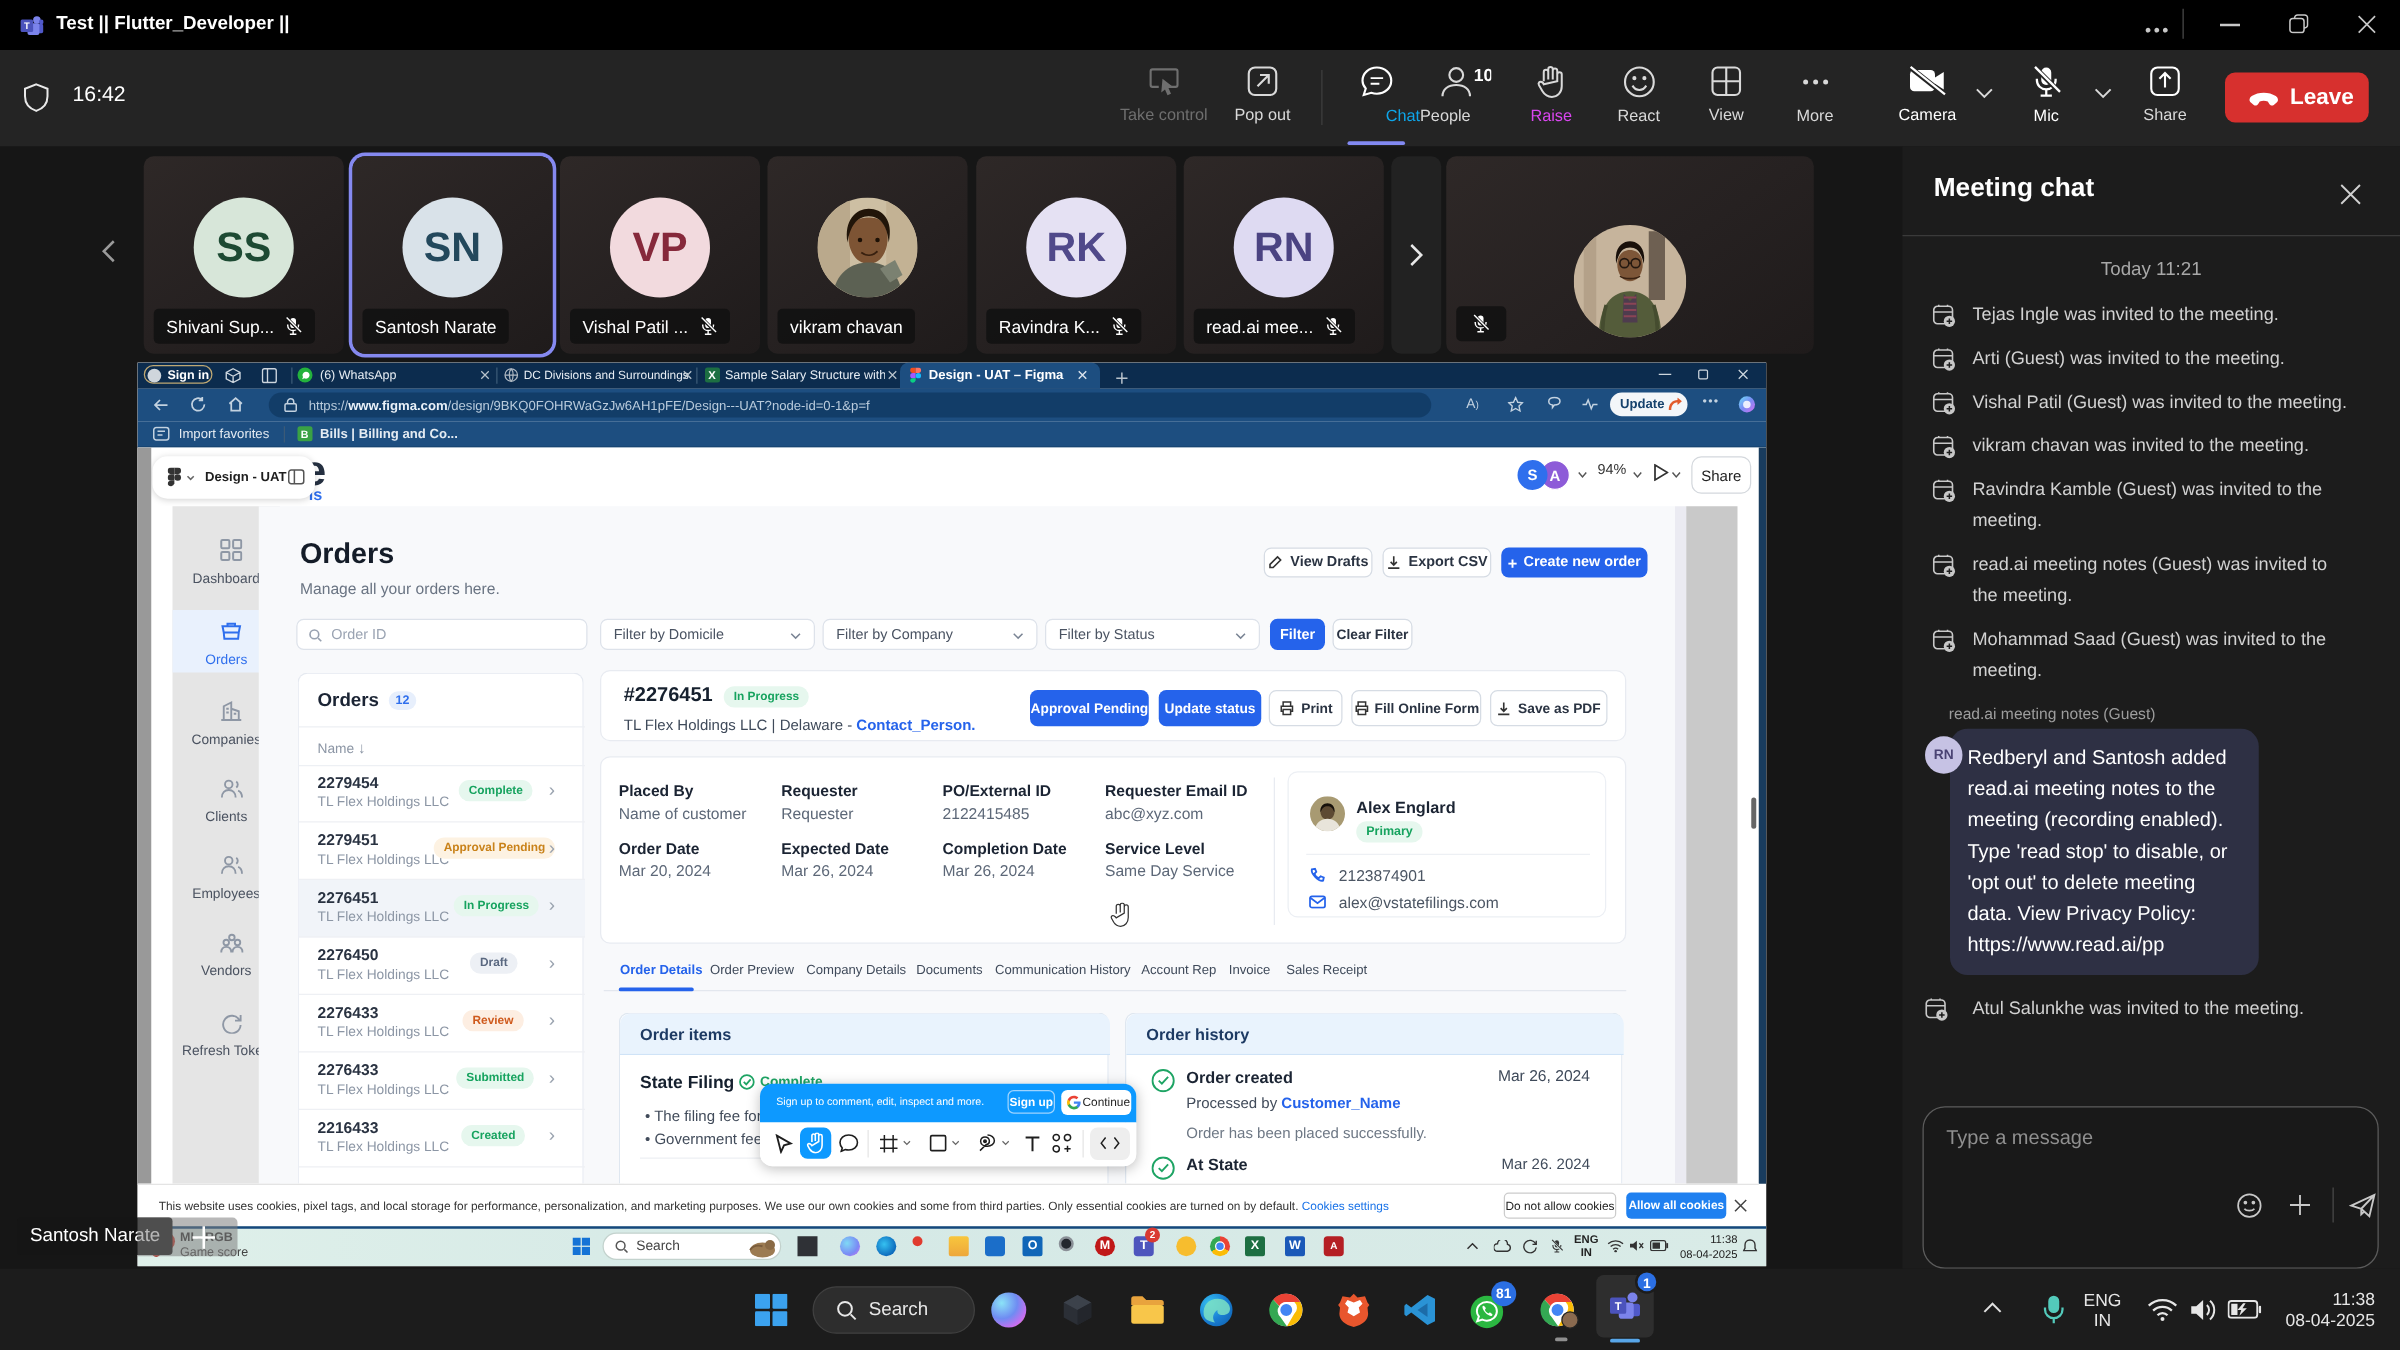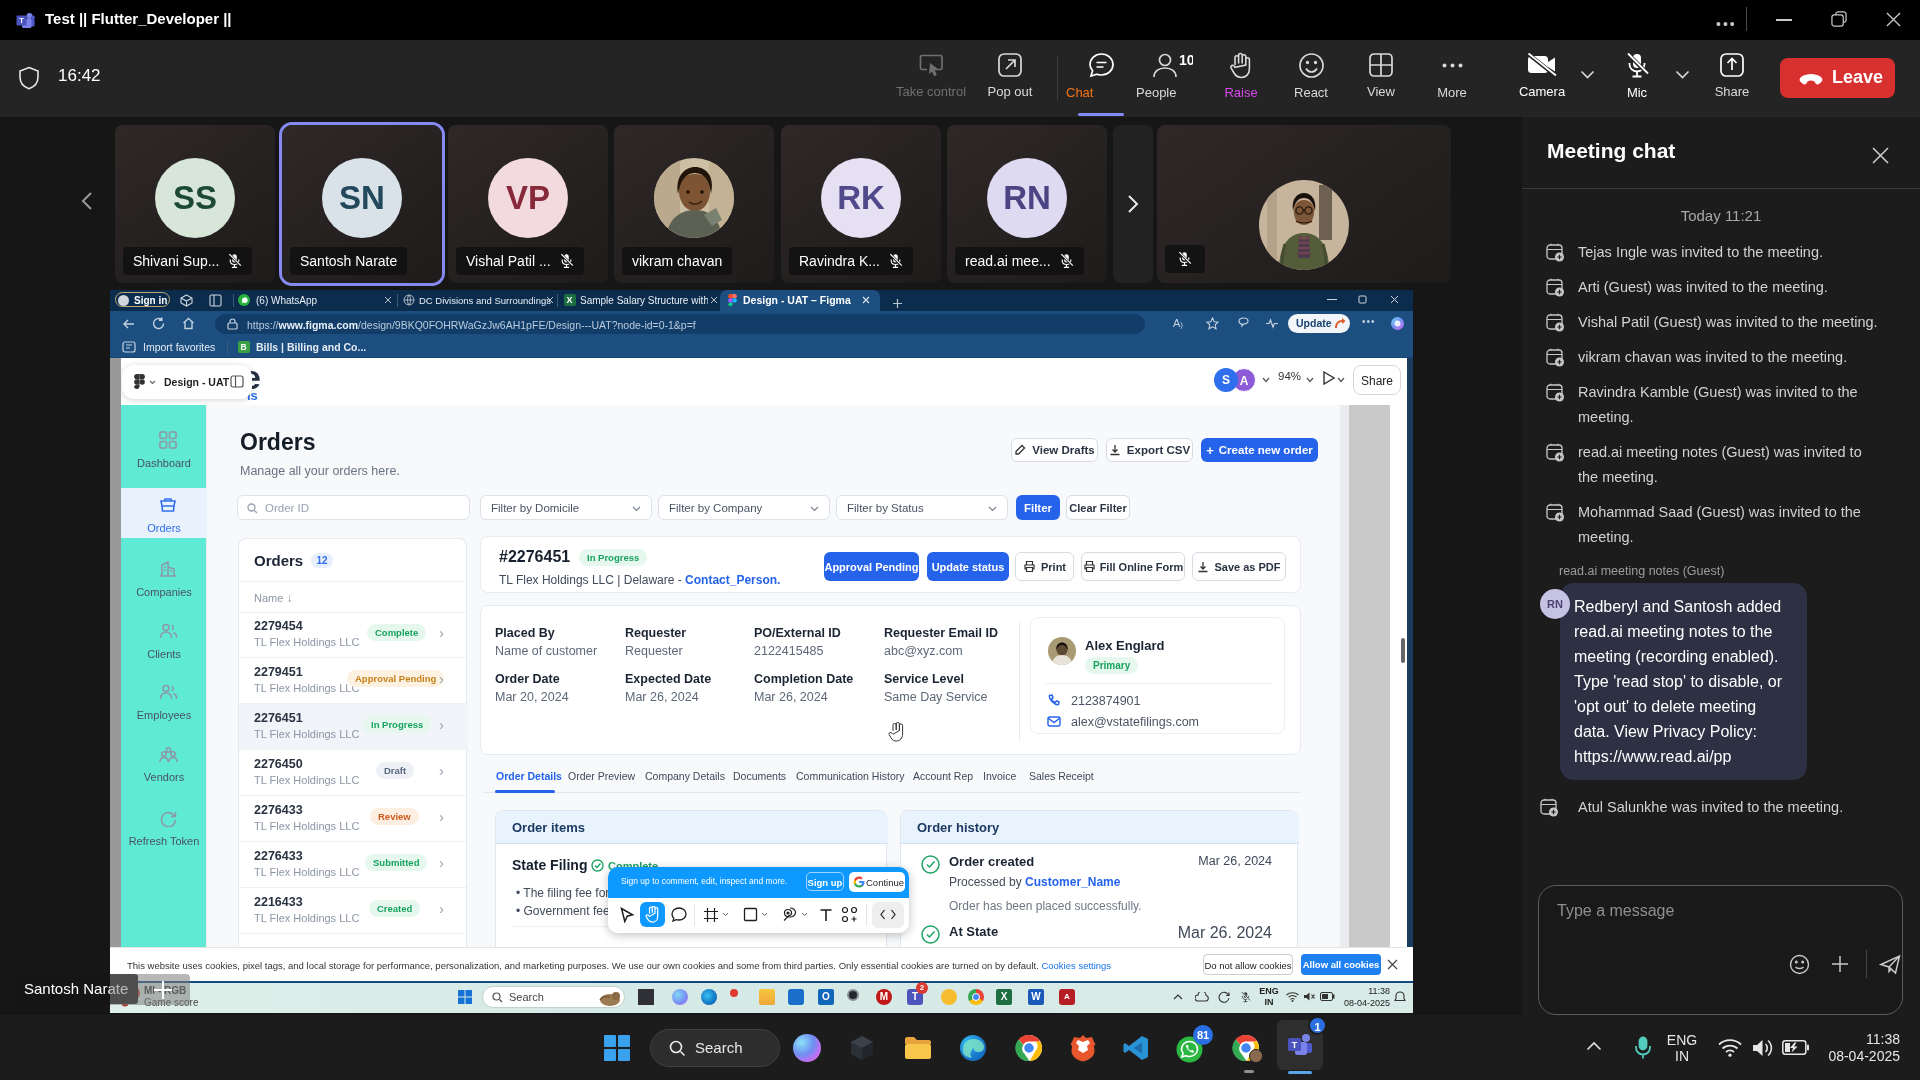--- a/index.html
+++ b/index.html
@@ -70,21 +70,21 @@
 
   <div class="abs" style="left:975px;top:12px;width:70px;text-align:center;color:#d9d9d9">
     <svg style="margin:0 auto" class="ic" width="26" height="26" viewBox="0 0 26 26" fill="none" stroke="#d9d9d9" stroke-width="1.7">
       <rect x="2" y="2" width="22" height="22" rx="5"></rect>
           <path d="M11 8 H18 V15 M18 8 L9 17"></path>
     </svg>
     <div style="font-size:13px;margin-top:6px">Pop out</div>
   </div>
   <div class="abs" style="left:1057px;top:16px;width:1px;height:44px;background:#3e3e3e"></div>
 
-  <div class="abs" style="left:1066px;top:12px;width:70px;text-align:left;color:#f97316">
+  <div class="abs" style="left:1066px;top:12px;width:70px;text-align:right;color:#0ea5e9">
     <svg style="margin:0 auto" class="ic" width="27" height="27" viewBox="0 0 27 27" fill="none" stroke="#fff" stroke-width="1.7">
       <path d="M13.5 2 C19.9 2 25 6.7 25 12.5 C25 18.3 19.9 23 13.5 23 C11.9 23 10.4 22.7 9 22.2 L3 24 L4.6 18.8 C3 17 2 14.9 2 12.5 C2 6.7 7.1 2 13.5 2 Z"></path>
       <path d="M8.5 10.5 H18.5 M8.5 15 H15.5" stroke-width="1.5"></path>
     </svg>
     <div style="font-size:13px;margin-top:6px">Chat</div>
     <div style="position:absolute;left:12px;top:61px;width:46px;height:3px;border-radius:2px;background:#8289f2"></div>
   </div>
 
   <div class="abs" style="left:1136px;top:12px;width:70px;text-align:left;color:#d9d9d9">
     <svg style="margin:0 auto" class="ic" width="44" height="27" viewBox="0 0 44 27" fill="none" stroke="#d9d9d9" stroke-width="1.7">
@@ -449,21 +449,21 @@
     <div class="abs" style="left:1243px;top:7px;width:48px;height:30px;border:1px solid #d4d8dd;border-radius:8px;font-size:12px;color:#222;text-align:center;line-height:30px">Share</div>
   </div>
 
   <div class="abs" style="left:0;top:115px;width:1303px;height:542px;background:#fff">
     <div class="abs" style="left:0;top:-47px;width:11px;height:589px;background:#999"></div>
     <div class="abs" style="left:1230px;top:0;width:9px;height:542px;background:#ebebf2"></div>
     <div class="abs" style="left:1239px;top:0;width:41px;height:542px;background:#c9c9c9"></div>
     <div class="abs" style="left:1297px;top:-47px;width:6px;height:589px;background:#193c5e"></div>
     <div class="abs" style="left:1291px;top:233px;width:4px;height:25px;background:#666;border-radius:2px"></div>
 
-    <div class="abs" style="left:11px;top:0;width:86px;height:542px;background:#5eead4;border-right:1px solid #ececf0">
+    <div class="abs" style="left:28px;top:0;width:86px;height:542px;background:#e5e5e5;border-right:1px solid #ececf0">
       <svg class="abs" style="left:38px;top:26px" width="18" height="18" viewBox="0 0 18 18" fill="none" stroke="#8e97a5" stroke-width="1.6">
             <rect x="1" y="1" width="6.5" height="6.5" rx="1"></rect>
             <rect x="10.5" y="1" width="6.5" height="6.5" rx="1"></rect>
             <rect x="1" y="10.5" width="6.5" height="6.5" rx="1"></rect>
             <rect x="10.5" y="10.5" width="6.5" height="6.5" rx="1"></rect>
           </svg>
       <div class="abs lbl" style="left:0;top:52px">Dashboard</div>
       <div class="abs" style="left:0;top:83px;width:86px;height:50px;background:#e9f1fd"></div>
       <svg class="abs" style="left:38px;top:92px" width="18" height="18" viewBox="0 0 18 18" fill="none" stroke="#2f6fed" stroke-width="1.6">
             <path d="M2 4 H16 L15 9 H3 Z M3 9 L3.5 14 H14.5 L15 9 M6 4 V2 H12 V4"></path>
@@ -678,21 +678,21 @@
             </svg>
         <div style="position:absolute;left:48px;top:43px;font-size:13px;font-weight:bold;color:#1b2433">Order created</div>
         <div style="position:absolute;right:25px;top:43px;font-size:12.5px;color:#3f4a5a">Mar 26, 2024</div>
         <div style="position:absolute;left:48px;top:64px;font-size:12px;color:#414b5a">Processed by <span style="color:#2563eb;font-weight:bold">Customer_Name</span></div>
         <div style="position:absolute;left:48px;top:88px;font-size:12px;color:#6e7885">Order has been placed successfully.</div>
         <svg style="position:absolute;left:20px;top:114px" width="19" height="19" viewBox="0 0 19 19" fill="none" stroke="#1ea464" stroke-width="1.5">
               <circle cx="9.5" cy="9.5" r="8.5"></circle>
               <path d="M6 9.5 L8.5 12 L13.5 6.5"></path>
             </svg>
         <div style="position:absolute;left:48px;top:113px;font-size:13px;font-weight:bold;color:#1b2433">At State</div>
-        <div style="position:absolute;right:25px;top:113px;font-size:16px;color:#3f4a5a">Mar 26. 2024</div>
+        <div style="position:absolute;right:25px;top:113px;font-size:12px;color:#3f4a5a">Mar 26. 2024</div>
       </div>
     </div>
   </div>
 
   <svg class="abs" style="left:778px;top:432px" width="17" height="20" viewBox="0 0 17 20">
         <path d="M5 9 V3 A1.6 1.6 0 0 1 8.2 3 V8 M8.2 8 V2 A1.6 1.6 0 0 1 11.4 2 V8.5 M11.4 8.5 V3.5 A1.6 1.6 0 0 1 14.6 3.5 V12 C14.6 16 12 19 8.5 19 C5.8 19 4.4 18 3 15.8 L1.2 12.6 C0.5 11.4 1.6 10 3 10.6 C3.6 10.9 4.6 11.6 5 12.3 Z" fill="#fff" stroke="#333" stroke-width="1"></path>
       </svg>
 
   <div class="abs" style="left:498px;top:577px;width:301px;height:66px;border-radius:10px;box-shadow:0 2px 10px rgba(0,0,0,.25)">
     <div class="abs" style="left:0;top:0;width:301px;height:31px;background:#0d99ff;border-radius:10px 10px 0 0">

